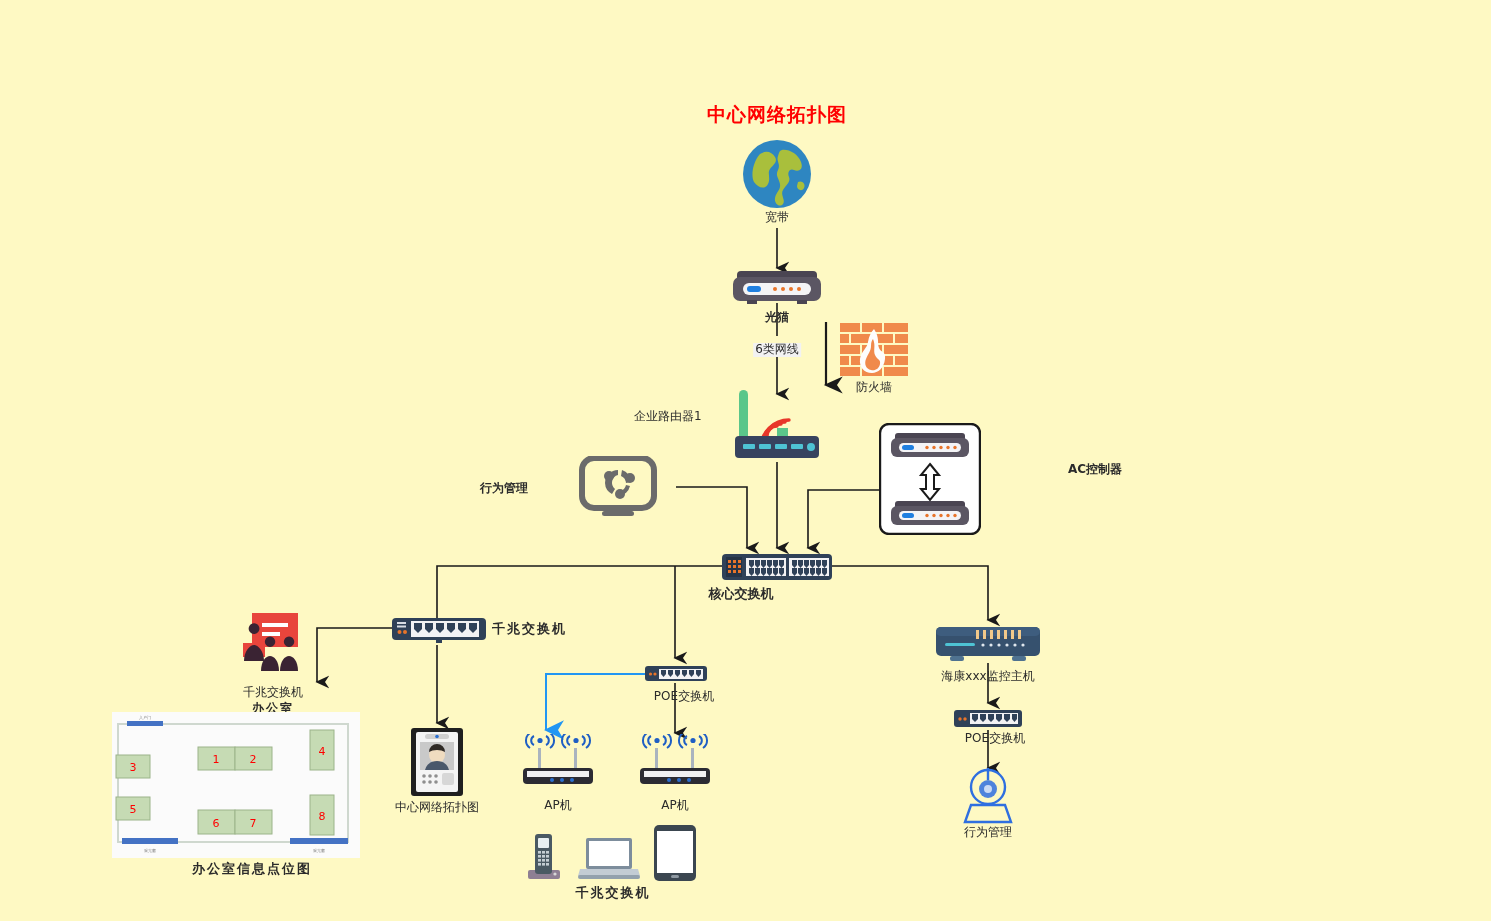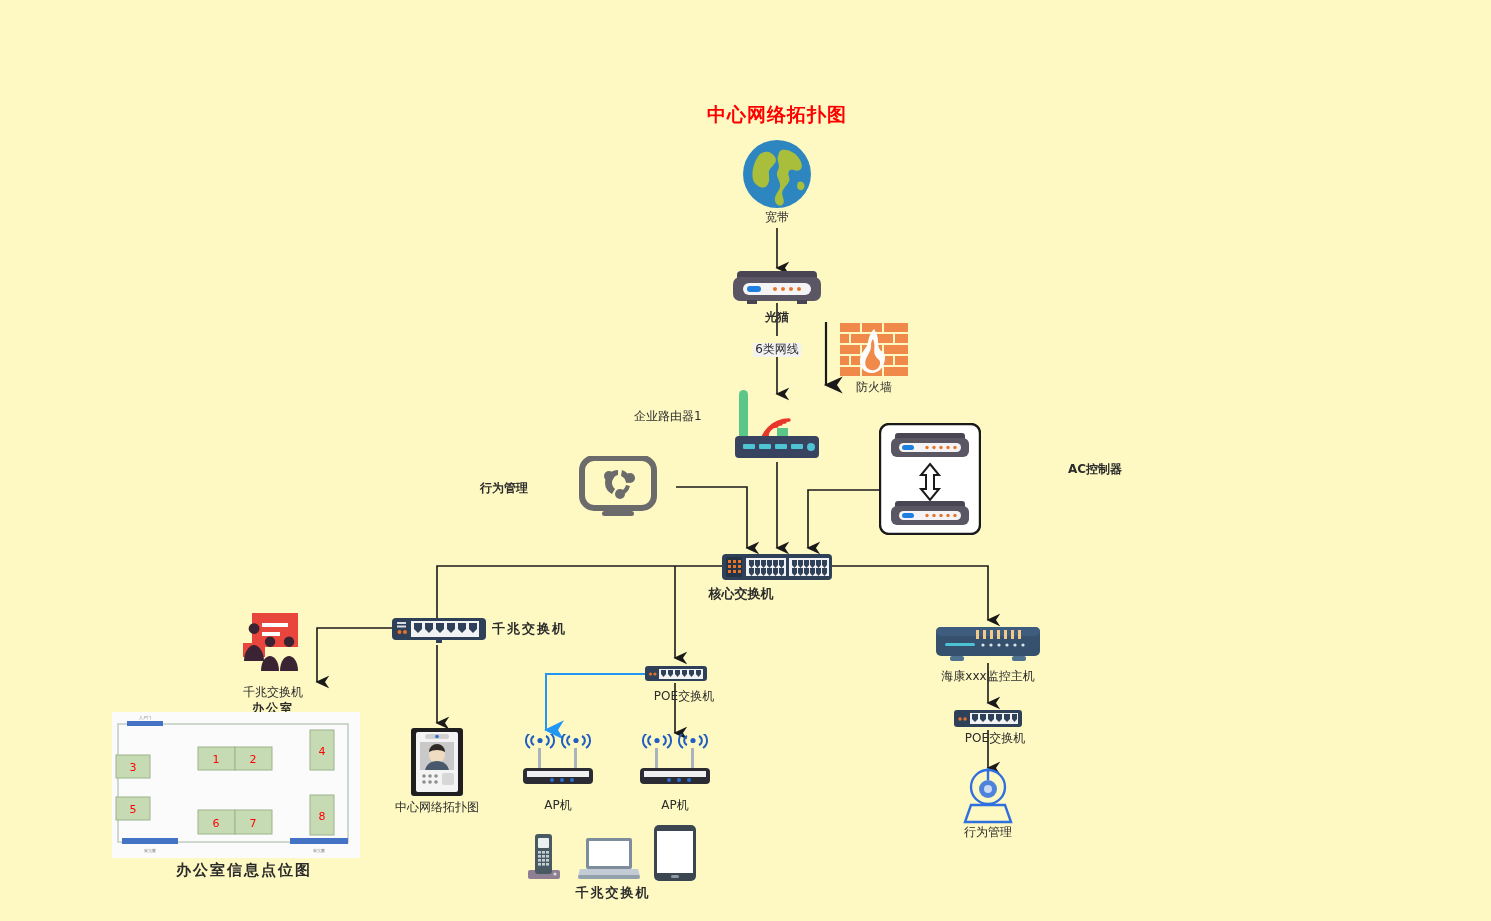--- a/index.html
+++ b/index.html
@@ -310,21 +310,21 @@
         <text x="141" y="115">7</text>
         <text x="210" y="108">8</text>
       </g>
       <g fill="#7a7a7a" font-size="4" font-family="DejaVu Sans, sans-serif" text-anchor="middle">
         <text x="33" y="7">入户门</text>
         <text x="38" y="140">采光窗</text>
         <text x="207" y="140">采光窗</text>
       </g>
     </svg>
   </div>
-  <div class="lbl ctr sp bold" style="left:244px;top:862px;font-size:15px;">办公室信息点位图</div>
+  <div class="lbl ctr sp bold" style="left:252px;top:862px;font-size:13px;">办公室信息点位图</div>
 
   <div class="dev" style="left:411px;top:728px;">
     <svg width="52" height="68" viewBox="0 0 52 68">
       <rect x="0" y="0" width="52" height="68" rx="3" fill="#1f1f1f"></rect>
       <rect x="5" y="4" width="42" height="60" rx="2" fill="#f4f4f4"></rect>
       <rect x="14" y="6" width="24" height="5" rx="2.5" fill="#d0d0d0"></rect>
       <circle cx="26" cy="8.5" r="1.8" fill="#2b6fd0"></circle>
       <rect x="9" y="14" width="34" height="28" fill="#c9c9c9"></rect>
       <circle cx="26" cy="27" r="8" fill="#f0dcc0"></circle>
       <path d="M18,24 a8,8 0 0 1 16,0 a10,5 0 0 0 -16,0 Z" fill="#2f2a26"></path>

